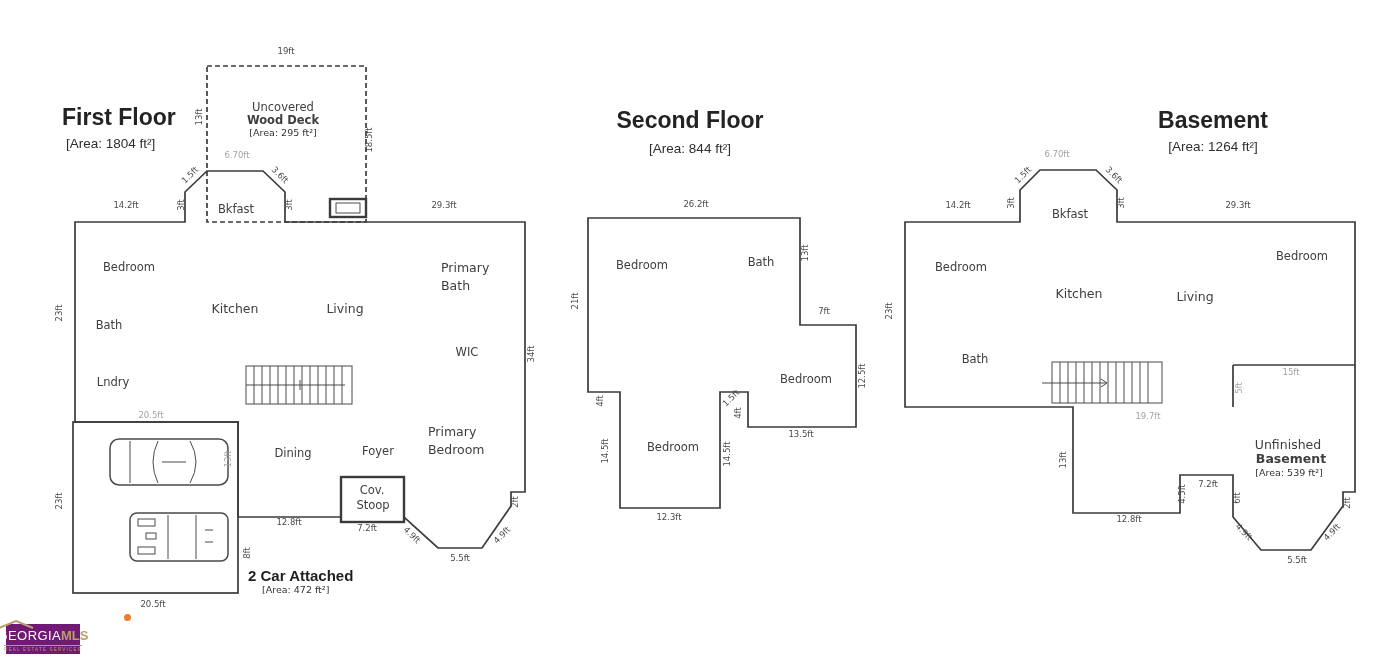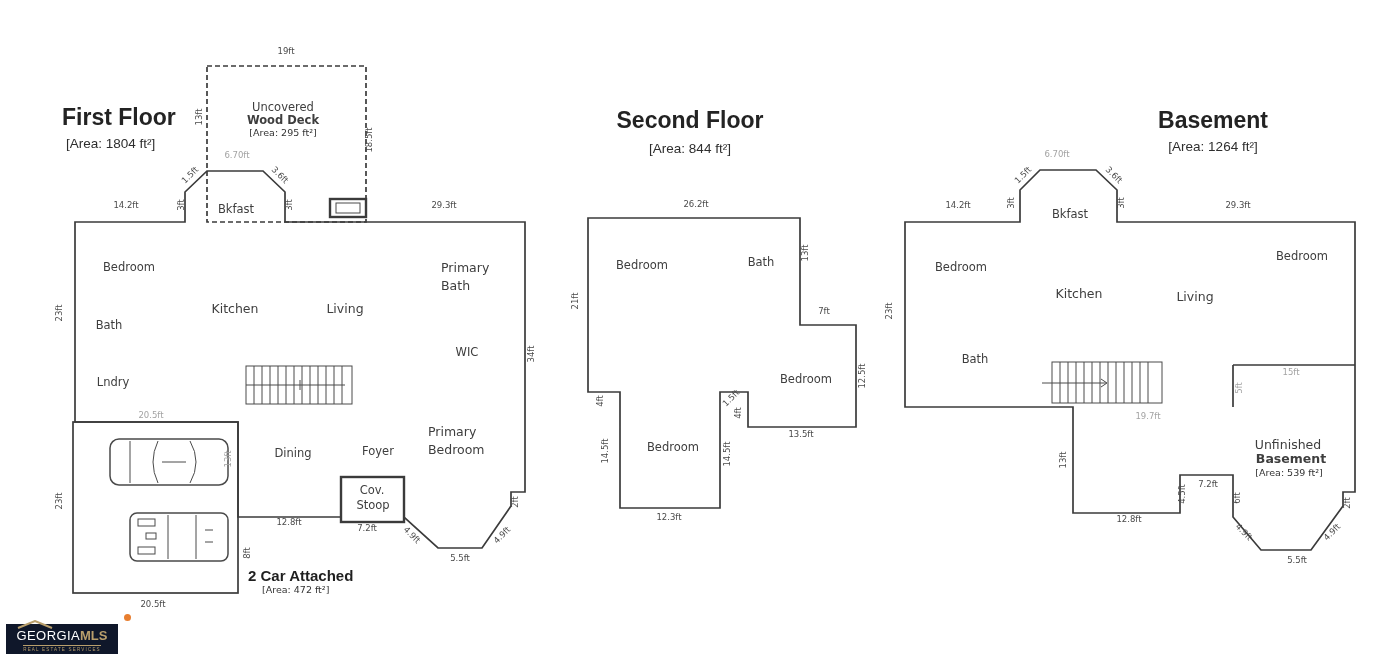--- a/index.html
+++ b/index.html
@@ -21,21 +21,21 @@
   .rm{font-size:11.5px;fill:#3e3e3e;text-anchor:middle;}
   .rml{font-size:12.5px;}
   .rmb{font-weight:bold;}
   .dim{font-size:8.5px;fill:#4a4a4a;text-anchor:middle;}
   .dimg{fill:#a3a3a3;}
   .smallarea{font-size:9.5px;fill:#333;text-anchor:middle;}
   .gbold{font-family:"Liberation Sans",sans-serif;font-weight:bold;font-size:15px;fill:#1f1f1f;}
   .ta-s{text-anchor:start;}
 
   
-  .mls-logo{position:absolute;left:6px;top:624px;width:112px;height:30px;background:#0f172a;
+  .mls-logo{position:absolute;left:6px;top:624px;width:74px;height:30px;background:#701a75;
             display:flex;flex-direction:column;justify-content:center;align-items:center;}
   .mls-top{position:relative;line-height:1;}
   .mls-georgia{color:#ffffff;font-size:13px;letter-spacing:.4px;}
   .mls-mls{color:#b99f6c;font-size:13px;font-weight:bold;}
   .mls-roof{position:absolute;right:-3px;top:-7px;}
   .mls-tagline{color:#b99f6c;font-size:4.5px;letter-spacing:1.2px;border-top:1px solid #b99f6c;
                margin-top:2px;padding-top:1px;white-space:nowrap;}
   .orange-dot{position:absolute;left:124px;top:614px;width:7px;height:7px;border-radius:50%;background:#e87e2f;}
 </style>
 </head>

